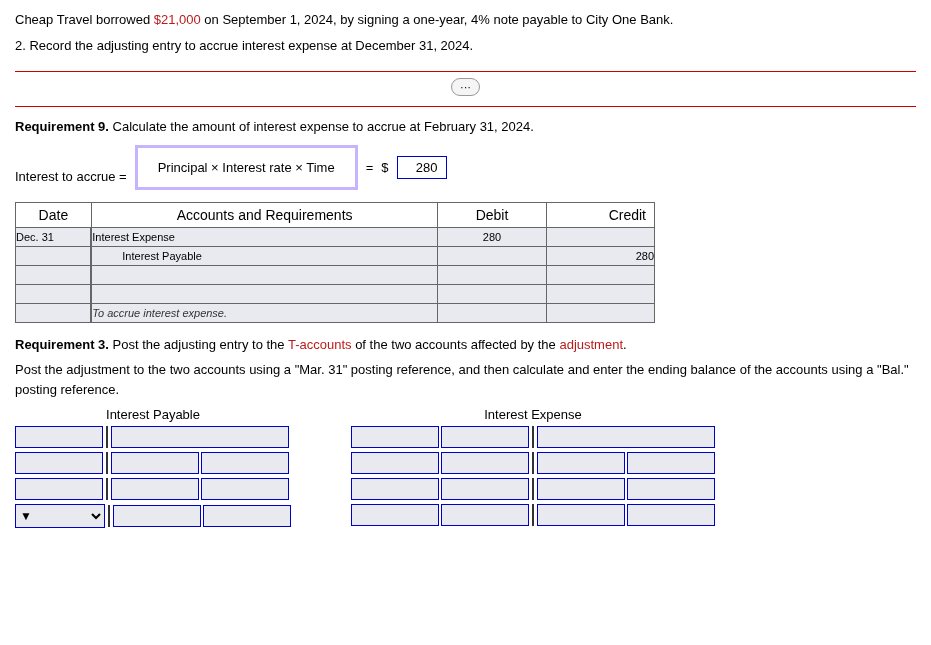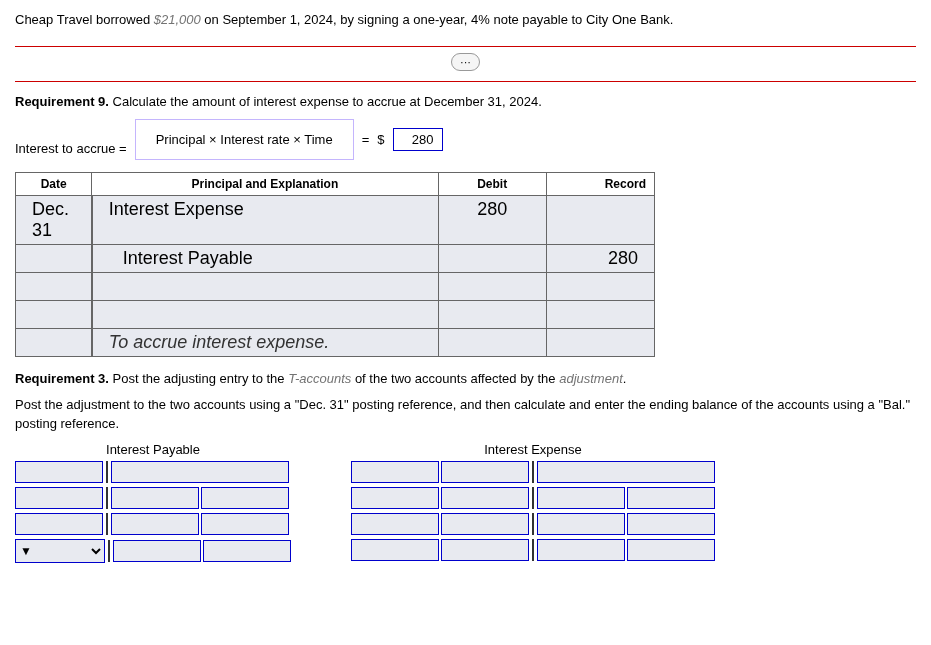--- a/index.html
+++ b/index.html
@@ -31,21 +31,21 @@
     .section { margin-bottom: 10px; }
     .section-title { margin-bottom: 8px; line-height: 1.5; }
     .interest-row {
       display: flex;
       align-items: center;
       gap: 8px;
       margin-bottom: 12px;
     }
     .interest-label { font-size: 13px; margin-top: 18px; }
     .formula-box {
-      border: 1px solid #c4b5fd;
+      border: 3px solid #c4b5fd;
       padding: 12px 20px;
       background: #fff;
       font-size: 13px;
     }
     .equals-sign { font-size: 13px; }
     .dollar-sign { font-size: 13px; }
     .amount-box {
       border: 1px solid #0000cc;
       padding: 3px 8px;
       min-width: 50px;
@@ -56,28 +56,28 @@
     
     .journal-table {
       width: 640px;
       border-collapse: collapse;
       margin-bottom: 12px;
     }
     .journal-table th {
       border: 1px solid #666;
       padding: 4px 8px;
       text-align: center;
-      font-weight: bold;
+      font-weight: normal;
       background: #fff;
-      font-size: 12px;
+      font-size: 14px;
     }
     .journal-table td {
       border: 1px solid #666;
-      padding: 3px 16px;
-      font-size: 18px;
+      padding: 3px 0;
+      font-size: 11px;
       vertical-align: top;
       margin-left: 40px;
     }
     .journal-table .date-col { width: 70px; }
     .journal-table .acct-col { width: 320px; }
     .journal-table .debit-col { width: 100px; text-align: center; }
     .journal-table .credit-col { width: 100px; text-align: right; }
     .journal-table .date-cell { border-right: 2px solid #666; }
     .journal-table tr.data-row td { background: #e8eaf0; }
     .journal-table tr.explanation-row td { background: #e8eaf0; font-style: italic; color: #333; }
@@ -106,21 +106,21 @@
     }
     .select-box {
       width: 90px;
       height: 24px;
       border: 1px solid #0000cc;
       background: #e8eaf0;
       font-size: 12px;
     }
     .req2-text { margin-bottom: 8px; line-height: 1.5; }
     .req3-text { margin-bottom: 6px; line-height: 1.5; }
-    .blue-text { color: #737373; font-style: italic; }
+    .blue-text { color: #b91c1c; }
     .bold { font-weight: bold; }
     .orange-text { color: #cc6600; }
     input[type="text"] {
       border: 1px solid #0000cc;
       background: #e8eaf0;
       height: 22px;
       font-size: 12px;
       padding: 1px 3px;
     }
     .full-width-divider {
@@ -130,56 +130,57 @@
     }
   </style>
 </head>
 <body>
 
 <div class="intro-text">
   <span>Cheap Travel borrowed <span class="blue-text">$21,000</span> on September 1, 2024, by signing a one-year, 4% note payable to City One Bank.</span>
 </div>
 
 <div class="requirements">
+  <p>2. Record the adjusting entry to accrue interest expense at December 31, 2024.</p>
 </div>
 
 <div class="divider-container">
   <hr class="full-width-divider" style="width:100%;">
 </div>
 <div style="display:flex;justify-content:center;margin:-14px 0 10px 0;">
   <span class="dots-btn">···</span>
 </div>
 <hr class="full-width-divider">
 
 <div class="section">
   <p class="section-title">
     <span class="bold">Requirement 9.</span>
-    <span>Calculate the amount of interest expense to accrue at December 31, 2024.</span>
+    <span>Calculate the amount of interest expense to accrue at February 31, 2024.</span>
   </p>
 
   <div class="interest-row">
     <span class="interest-label">Interest to accrue =</span>
     <div class="formula-box">
       <span>Principal × Interest rate × Time</span>
     </div>
     <span class="equals-sign">=</span>
     <span class="dollar-sign">$</span>
     <div class="amount-box">280</div>
   </div>
 </div>
 
 <div class="section">
 
   <table class="journal-table">
     <thead>
       <tr>
         <th class="date-col">Date</th>
-        <th class="acct-col">Principal and Explanation</th>
+        <th class="acct-col">Accounts and Requirements</th>
         <th class="debit-col">Debit</th>
-        <th class="credit-col">Record</th>
+        <th class="credit-col">Credit</th>
       </tr>
     </thead>
     <tbody>
 
       <tr class="data-row">
         <td class="date-col date-cell">Dec. 31</td>
         <td class="acct-col">Interest Expense</td>
         <td class="debit-col debit-val">280</td>
         <td class="credit-col credit-val"></td>
       </tr>
@@ -214,21 +215,21 @@
     </tbody>
   </table>
 </div>
 
 <div class="section t-accounts-section">
   <p class="req3-text">
     <span class="bold">Requirement 3.</span>
     <span> Post the adjusting entry to the <span class="blue-text">T-accounts</span> of the two accounts affected by the <span class="blue-text">adjustment</span>.</span>
   </p>
   <p class="req3-text">
-    Post the adjustment to the two accounts using a "Dec. 31" posting reference, and then calculate and enter the ending balance of the accounts using a "Bal." posting reference.
+    Post the adjustment to the two accounts using a "Mar. 31" posting reference, and then calculate and enter the ending balance of the accounts using a "Bal." posting reference.
   </p>
 
   <div class="t-accounts-row">
 
     <div class="t-account">
       <div class="t-account-title">Interest Payable</div>
       <div style="display:flex; flex-direction:column; gap:2px;">
 
         <div class="t-row">
           <input type="text" style="width: 88px;">

